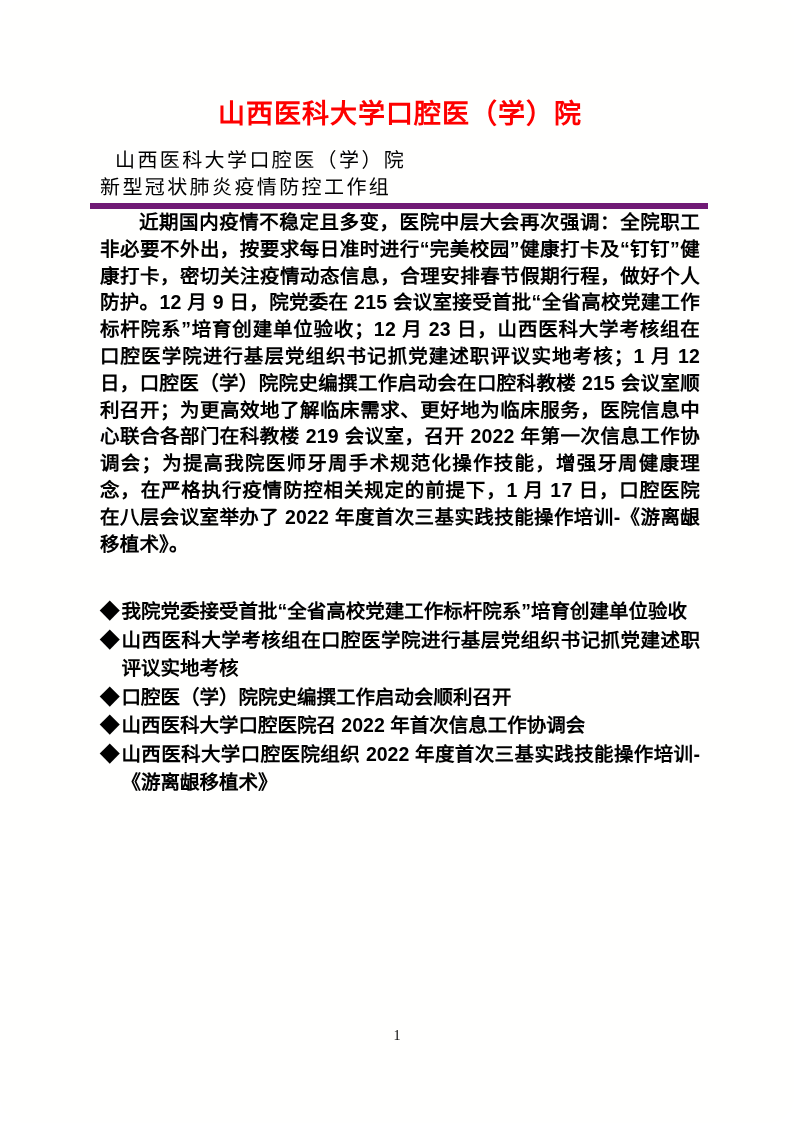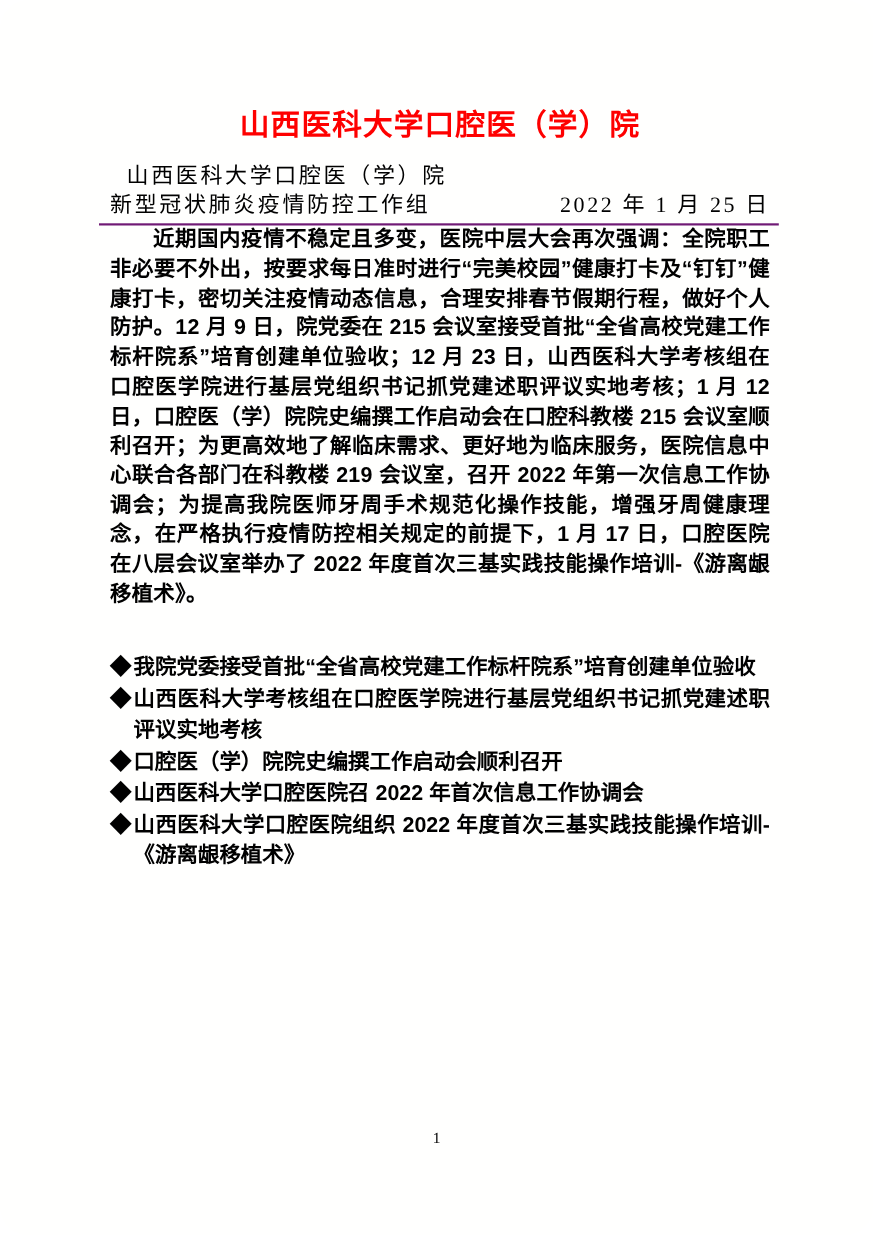--- a/index.html
+++ b/index.html
@@ -53,21 +53,21 @@
     line-height: 27px;
     letter-spacing: 0.12em;
   }
   .masthead .org-line-1 {
     padding-left: 15px;
   }
   .masthead .org-row {
     display: flex;
     justify-content: space-between;
     align-items: flex-end;
-    border-bottom: 2px solid #701a75;
+    border-bottom: 6px solid #701a75;
     padding-bottom: 2px;
     margin-left: -10px;
     margin-right: -8px;
     padding-left: 10px;
     padding-right: 8px;
   }
   .body-paragraph {
     font-size: 19.5px;
     line-height: 26.8px;
     font-weight: 700;
@@ -115,21 +115,20 @@
   <div class="doc-title">
     <div>山西医科大学口腔医（学）院</div>
   </div>
 
 
 
   <div class="masthead">
     <div class="org-line-1">山西医科大学口腔医（学）院</div>
     <div class="org-row">
       <span>新型冠状肺炎疫情防控工作组</span>
-      <span>2022 年 1 月 25 日</span>
     </div>
   </div>
 
   <div class="body-paragraph">近期国内疫情不稳定且多变，医院中层大会再次强调：全院职工非必要不外出，按要求每日准时进行“完美校园”健康打卡及“钉钉”健康打卡，密切关注疫情动态信息，合理安排春节假期行程，做好个人防护。12 月 9 日，院党委在 215 会议室接受首批“全省高校党建工作标杆院系”培育创建单位验收；12 月 23 日，山西医科大学考核组在口腔医学院进行基层党组织书记抓党建述职评议实地考核；1 月 12 日，口腔医（学）院院史编撰工作启动会在口腔科教楼 215 会议室顺利召开；为更高效地了解临床需求、更好地为临床服务，医院信息中心联合各部门在科教楼 219 会议室，召开 2022 年第一次信息工作协调会；为提高我院医师牙周手术规范化操作技能，增强牙周健康理念，在严格执行疫情防控相关规定的前提下，1 月 17 日，口腔医院在八层会议室举办了 2022 年度首次三基实践技能操作培训-《游离龈移植术》。</div>
 
   <div class="digest">
 
     <div class="digest-item">
       <span class="bullet">◆</span>
       <span class="item-text">我院党委接受首批“全省高校党建工作标杆院系”培育创建单位验收</span>

